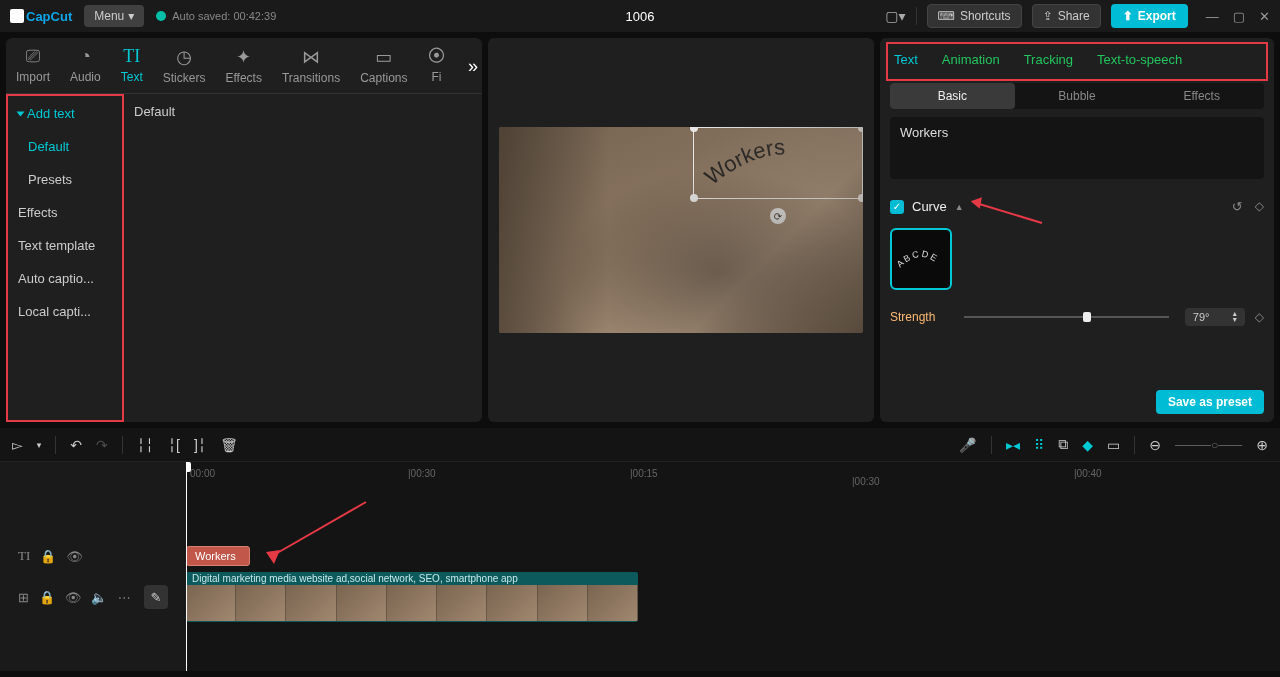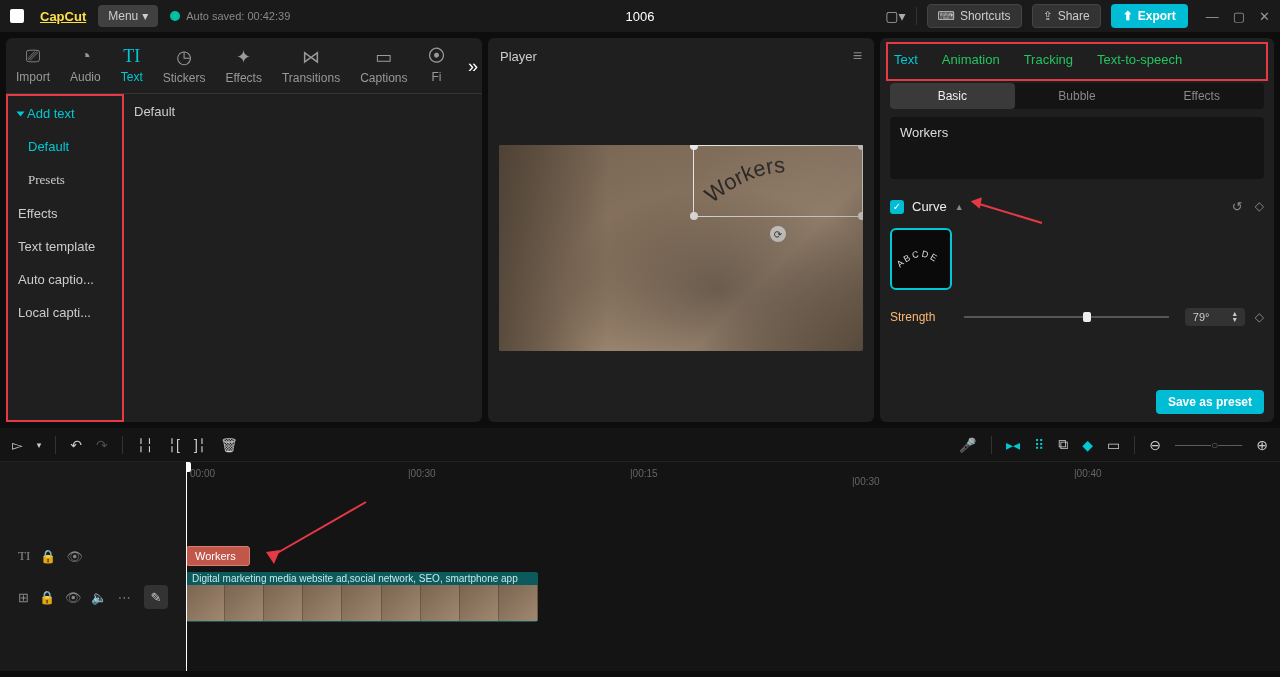--- a/index.html
+++ b/index.html
@@ -1,20 +1,20 @@
 <!DOCTYPE html>
 <html><head>
 <meta charset="utf-8">
 <style>
 * { margin: 0; padding: 0; box-sizing: border-box; font-family: -apple-system, BlinkMacSystemFont, "Segoe UI", sans-serif; }
 body { background: #0d0d0d; color: #bbb; font-size: 12px; overflow: hidden; width: 1280px; height: 677px; }
 
 
 .topbar { height: 32px; background: #1a1a1a; display: flex; align-items: center; padding: 0 10px; gap: 12px; }
-.logo { display: flex; align-items: center; gap: 16px; color: #fde047; font-weight: 600; font-size: 13px; text-decoration: underline; }
+.logo { display: flex; align-items: center; gap: 2px; color: #0ea5e9; font-weight: 600; font-size: 13px; }
 .logo-icon { width: 14px; height: 14px; background: #fff; border-radius: 2px; display: inline-block; }
 .menu-btn { background: #404040; border: none; color: #ccc; padding: 4px 10px; border-radius: 4px; font-size: 12px; display: flex; align-items: center; gap: 4px; cursor: pointer; }
 .autosave { color: #888; font-size: 11px; display: flex; align-items: center; gap: 6px; }
 .check-dot { width: 10px; height: 10px; background: #00bfa5; border-radius: 50%; display: inline-block; }
 .project-title { position: absolute; left: 50%; transform: translateX(-50%); color: #fff; font-size: 13px; font-weight: 500; }
 .topbar-right { margin-left: auto; display: flex; align-items: center; gap: 10px; }
 .shortcuts-btn, .share-btn { background: #333; border: 1px solid #444; color: #ccc; padding: 4px 10px; border-radius: 4px; font-size: 12px; cursor: pointer; display: flex; align-items: center; gap: 5px; }
 .export-btn { background: #00bcd4; border: none; color: #fff; padding: 5px 12px; border-radius: 4px; font-size: 12px; font-weight: 600; cursor: pointer; display: flex; align-items: center; gap: 5px; }
 .win-controls { display: flex; gap: 14px; margin-left: 8px; }
 .win-btn { color: #999; cursor: pointer; font-size: 13px; }
@@ -189,37 +189,33 @@
       <div class="media-tab">
           <span class="media-tab-icon">⦿</span>
           <span>Fi</span>
         </div>
       <span class="more-media-tab">»</span>
     </div>
     <div class="left-body">
       <div class="sidebar-list highlight">
         <div class="side-item header"><span class="caret-tri"></span><span>Add text</span></div>
         <div class="side-item active" style="padding-left:18px;">Default</div>
-        <div class="side-item" style="padding-left:18px;font-family:Liberation Serif, serif;">Presets</div>
+        <div class="side-item" style="padding-left:18px;">Presets</div>
         <div class="side-item">Effects</div>
         <div class="side-item">Text template</div>
         <div class="side-item">Auto captio...</div>
         <div class="side-item">Local capti...</div>
       </div>
       <div class="content-area">
         <div class="content-label">Default</div>
       </div>
     </div>
   </div>
 
   <div class="player-panel">
-    <div class="player-header">
-      <span>Player</span>
-      <span class="hamburger">≡</span>
-    </div>
     <div class="player-stage">
       <div class="video-frame">
         <div class="text-sel-box">
           <span class="sel-handle sel-h-tl"></span>
           <span class="sel-handle sel-h-tr"></span>
           <span class="sel-handle sel-h-bl"></span>
           <span class="sel-handle sel-h-br"></span>
           <span class="rotate-handle">⟳</span>
           <div class="curved-text">
             <svg width="150" height="60">
@@ -336,21 +332,21 @@
         <span class="ruler-mark" style="left:444px;">|00:15</span>
         <span class="ruler-mark" style="left:666px;margin-top:16px;">|00:30</span>
         <span class="ruler-mark" style="left:888px;">|00:40</span>
       </div>
       <div class="playhead" style="left:0px;"></div>
       <svg class="red-arrow-tl" width="100" height="60">
           <line x1="100" y1="0" x2="6" y2="54" stroke="#e63946" stroke-width="2"></line>
           <polygon points="0,50 14,48 8,62" fill="#e63946"></polygon>
         </svg>
       <div class="text-clip" style="width:64px;"><span>Workers</span></div>
-      <div class="video-clip" style="width:352px;">
+      <div class="video-clip" style="width:452px;">
         <div class="video-clip-title">Digital marketing media website ad,social network, SEO, smartphone app</div>
         <div class="video-thumbs">
             <span></span>
             <span></span>
             <span></span>
             <span></span>
             <span></span>
             <span></span>
             <span></span>
             <span></span>

